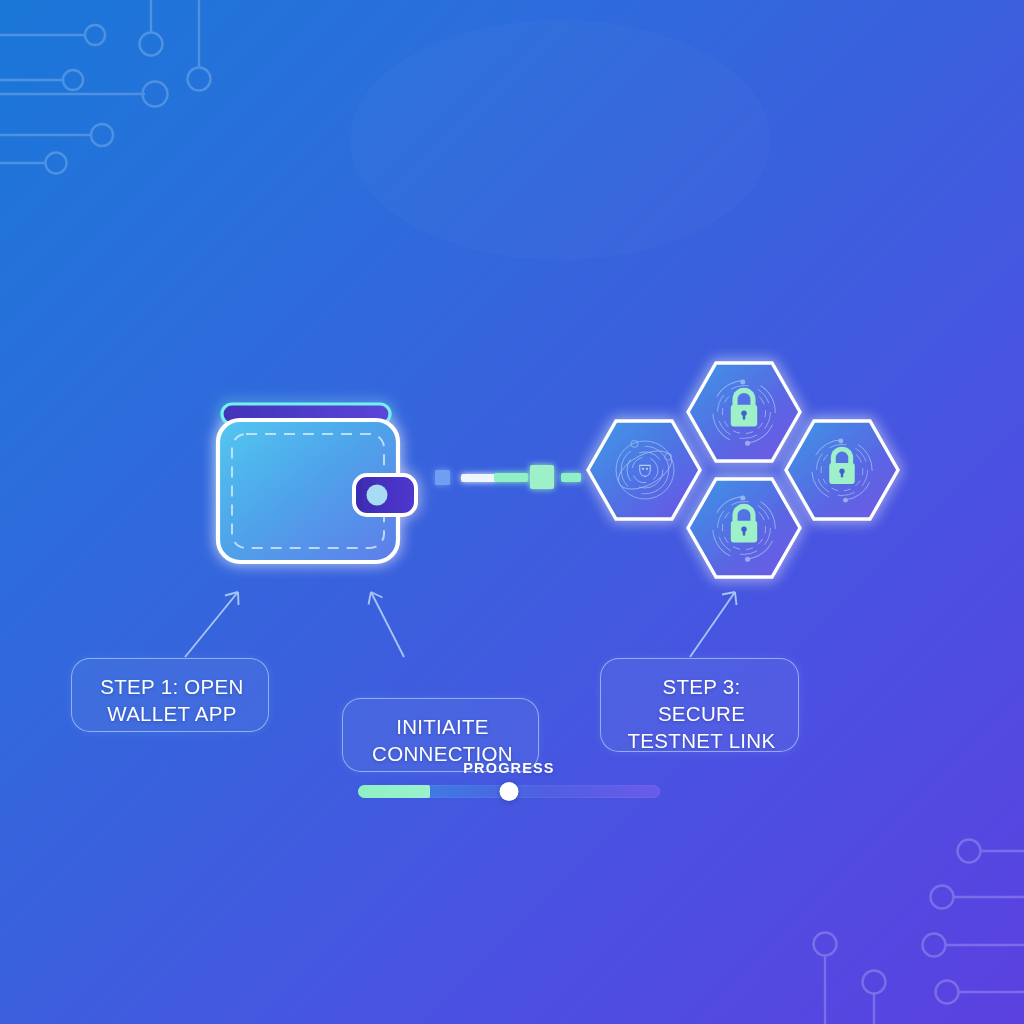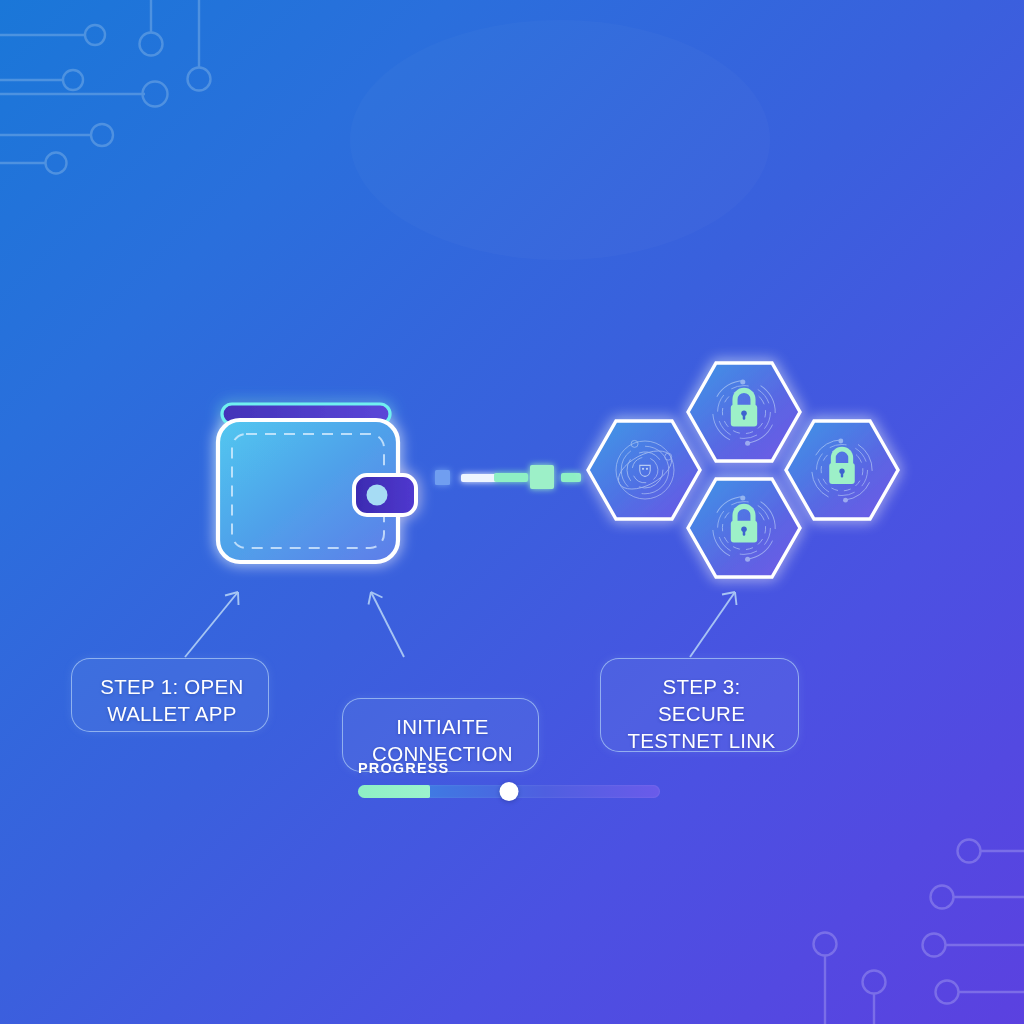--- a/index.html
+++ b/index.html
@@ -54,20 +54,21 @@
     position: absolute;
     left: 358px;
     top: 760px;
     width: 302px;
   }
   .progress-title {
     color: #ffffff;
     font-size: 14.5px;
     font-weight: bold;
     letter-spacing: 1.15px;
+    text-align: center;
     margin-bottom: 9px;
     text-shadow: 0 1px 3px rgba(20, 40, 110, 0.3);
   }
   .progress-track {
     position: relative;
     width: 302px;
     height: 13px;
     border-radius: 7px;
     overflow: visible;
     background: linear-gradient(90deg, #3a8ce8 0%, #4176e2 28%, #4f5fe0 62%, #6a5bea 100%);

